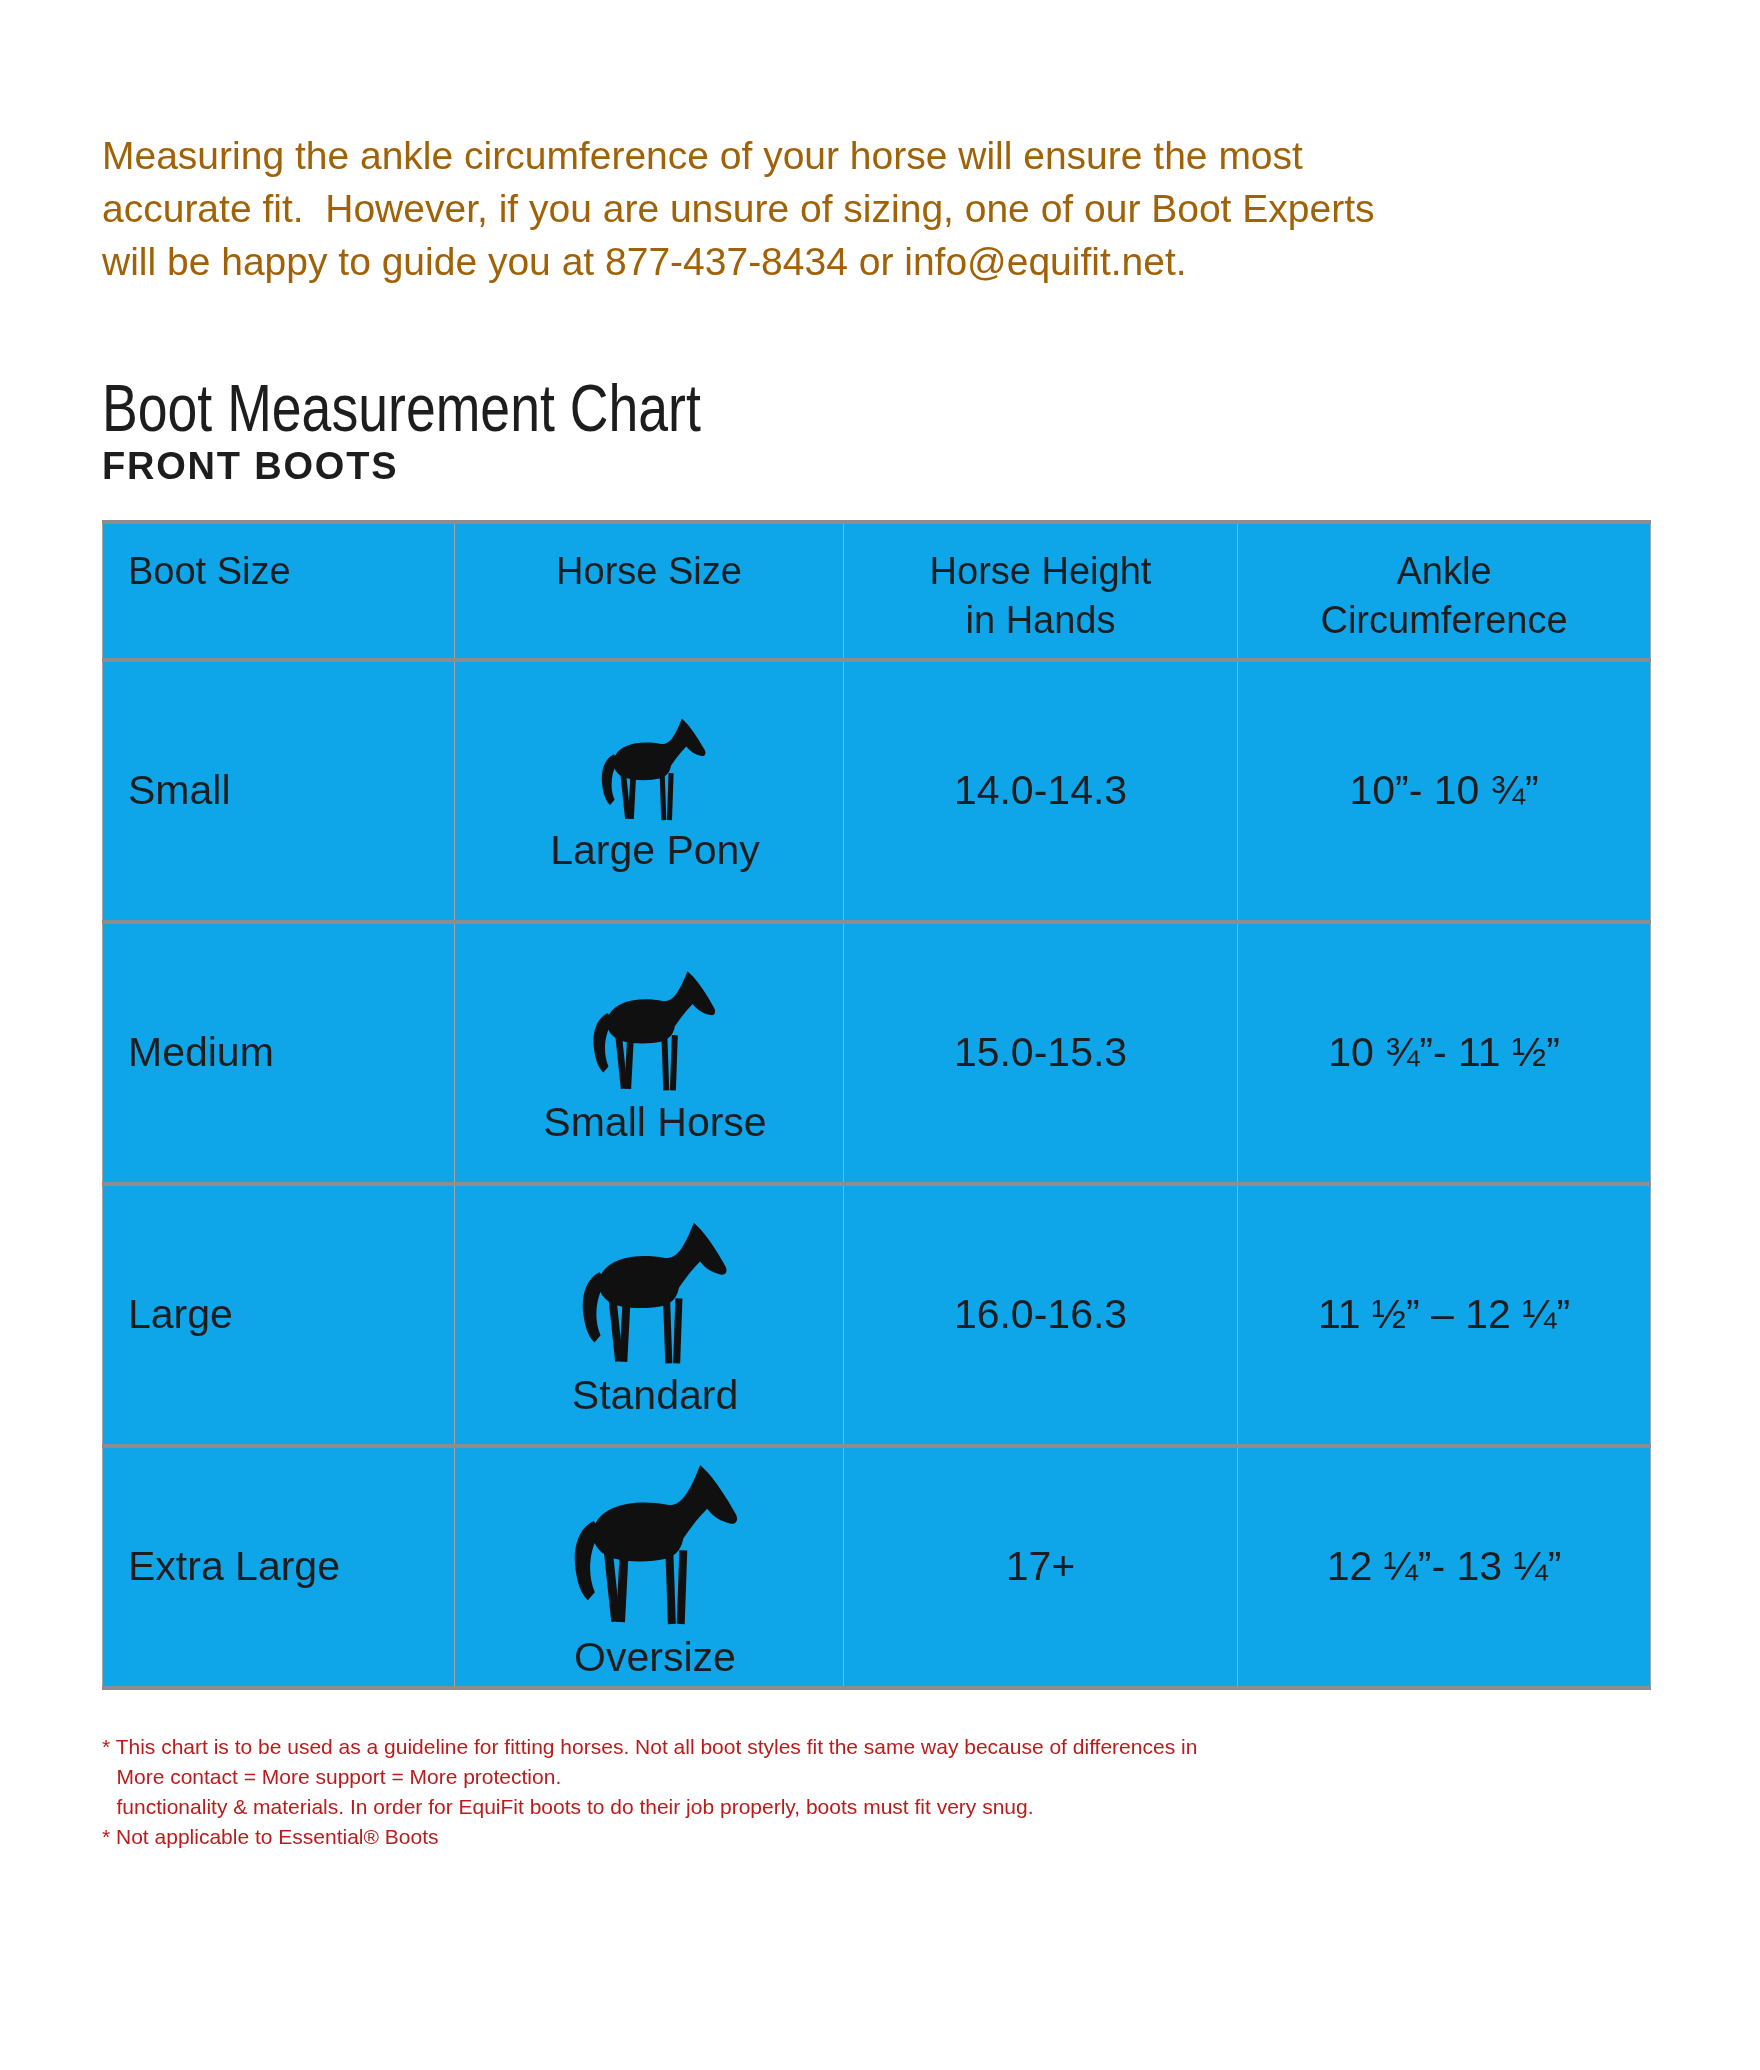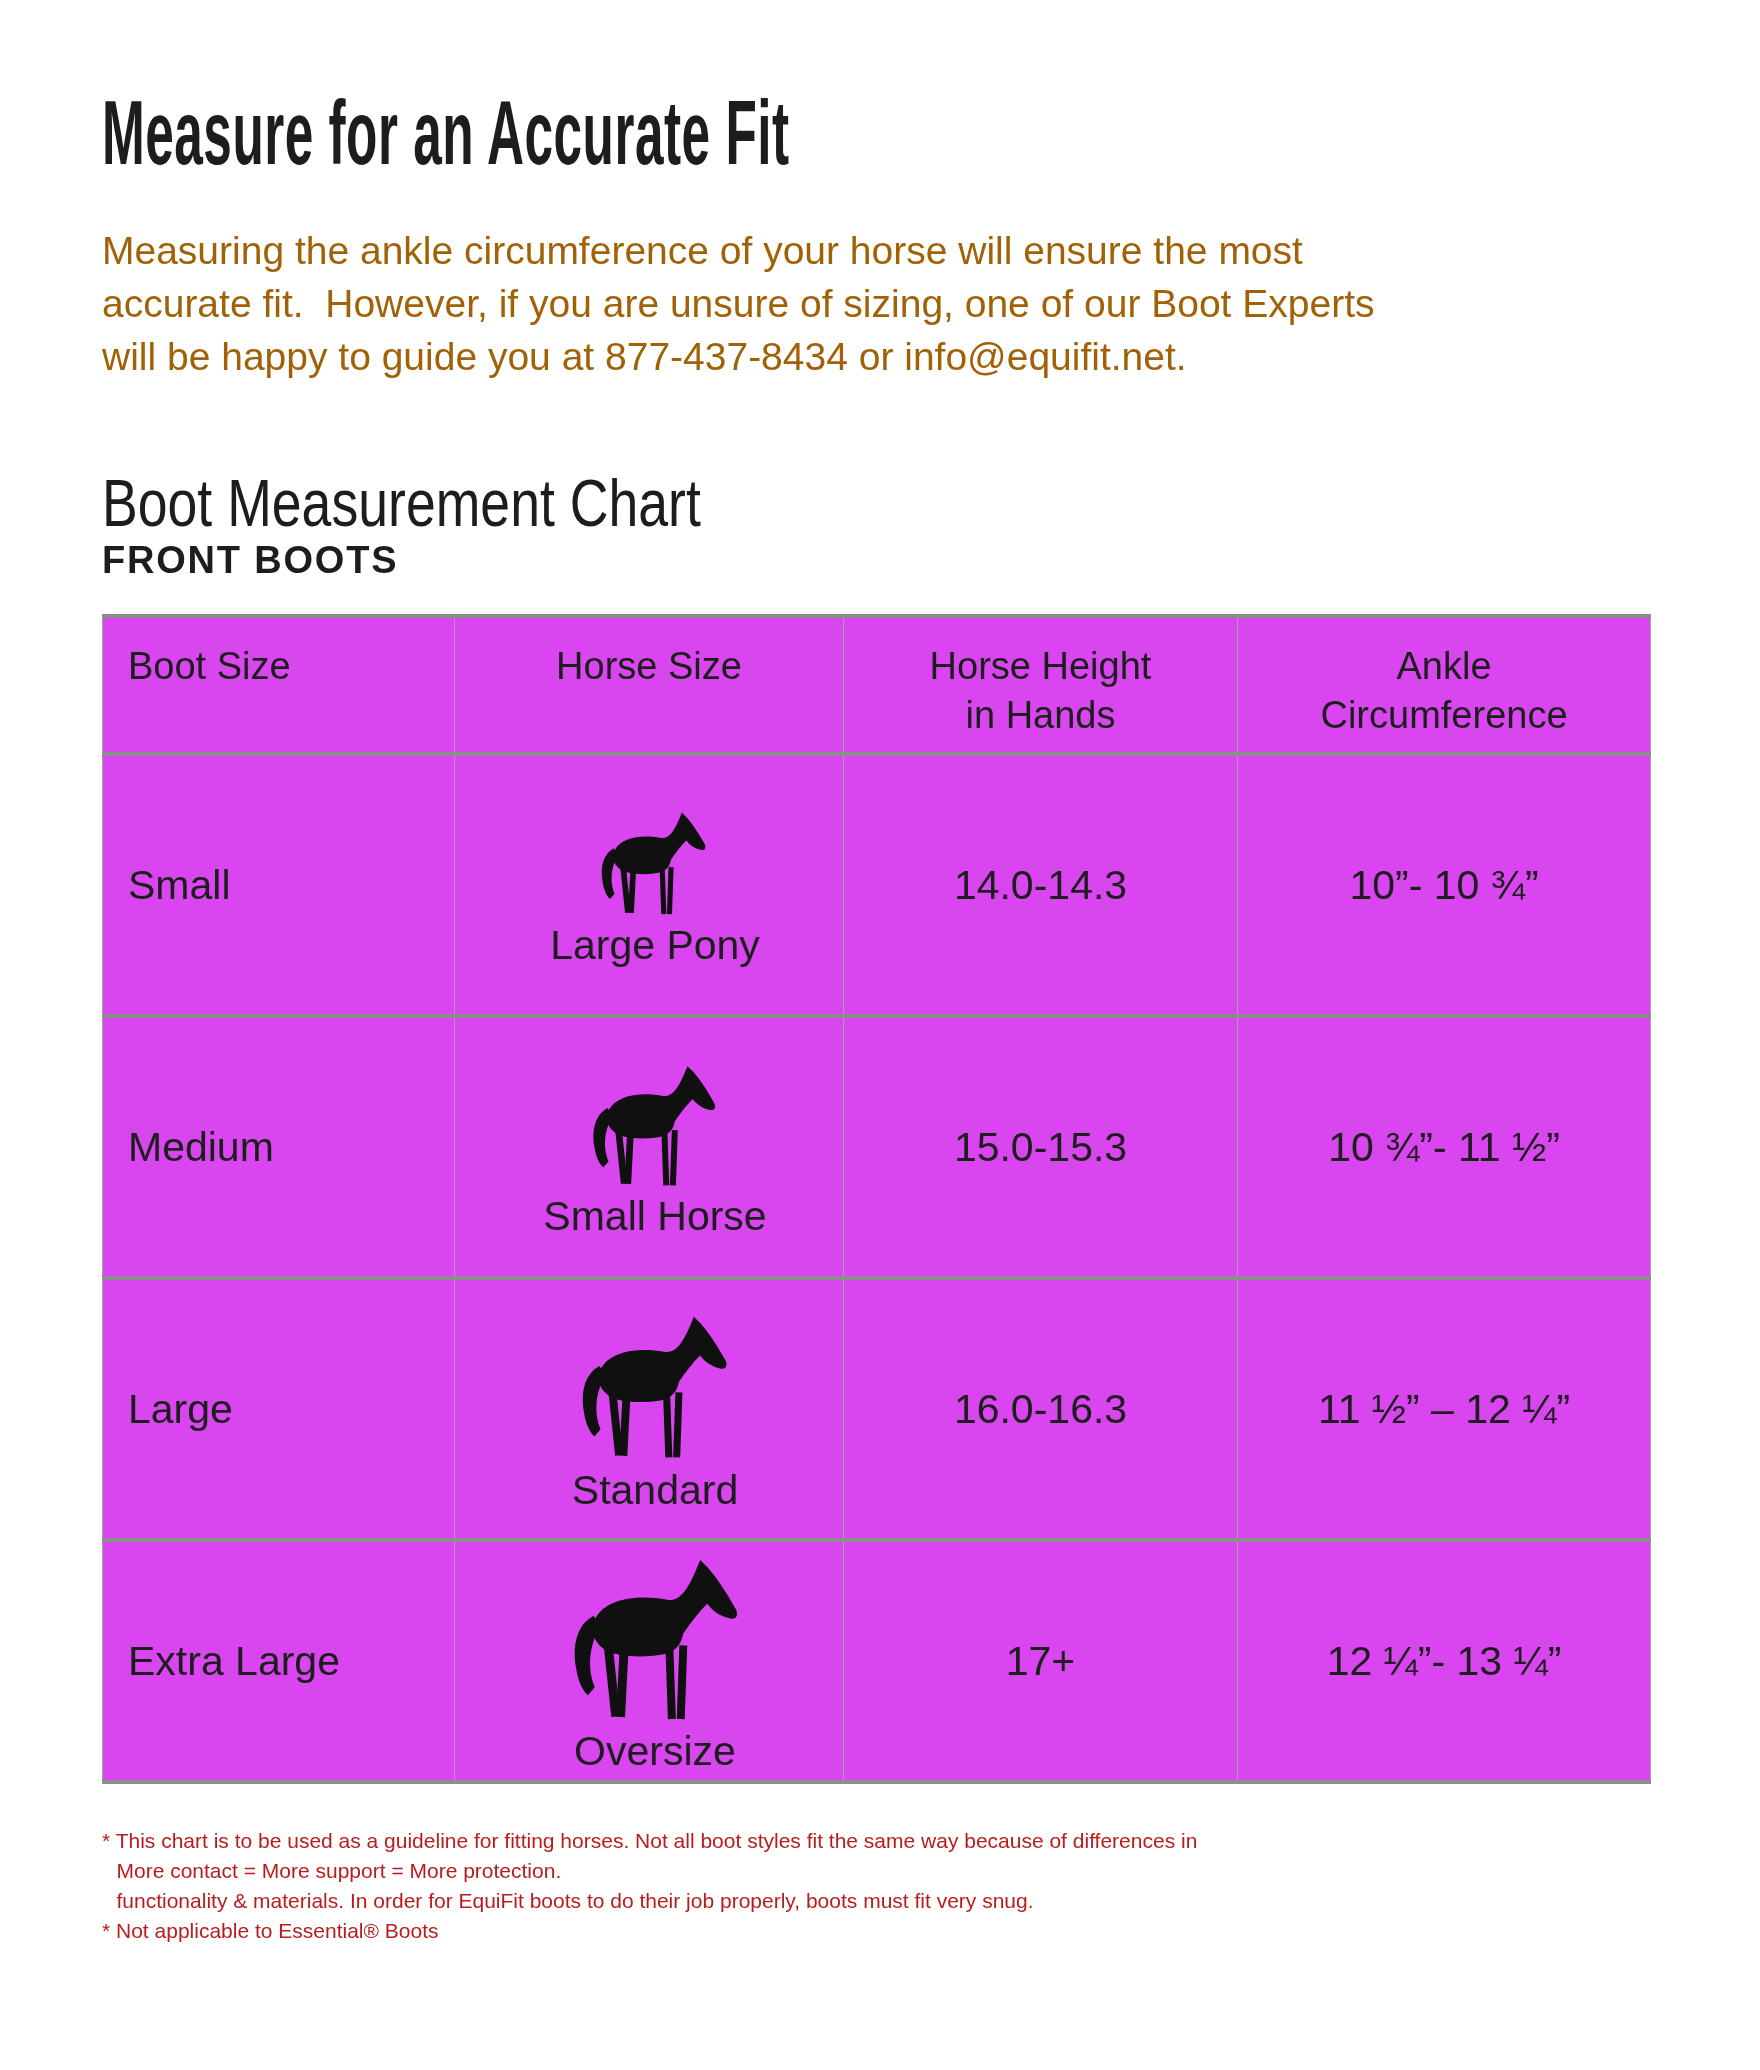--- a/index.html
+++ b/index.html
@@ -55,21 +55,21 @@
     margin-top: 32px;
     border-collapse: collapse;
     width: 1547px;
     table-layout: fixed;
   }
   .boot-table th, .boot-table td {
     border-left: 1.8px solid #a5a5a5;
     border-right: 1.8px solid #a5a5a5;
     border-top: 4.5px solid #8d8d8d;
     border-bottom: 4.5px solid #8d8d8d;
-    background: #d946ef;
+    background: #0ea5e9;
   }
   .boot-table thead tr { height: 138px; }
   .boot-table tbody tr.row-h { height: 262px; }
   .boot-table tbody tr.row-last { height: 242px; }
 
   .boot-table th {
     vertical-align: top;
     padding-top: 23.5px;
     font-weight: 400;
     font-size: 38px;
@@ -133,23 +133,20 @@
       <rect x="54" y="90" width="9" height="72" transform="rotate(-6 58 90)"></rect>
       <rect x="70" y="92" width="9" height="70" transform="rotate(3 74 92)"></rect>
       <rect x="116" y="92" width="8" height="72" transform="rotate(-2 120 92)"></rect>
       <rect x="130" y="90" width="8" height="74" transform="rotate(2 134 90)"></rect>
     </g>
   </defs>
 </svg>
 
 <div class="page">
 
-  <h1 class="page-title">
-    <span class="squeeze">Measure for an Accurate Fit</span>
-  </h1>
 
   <div class="intro">
     <div class="intro-line">Measuring the ankle circumference of your horse will ensure the most</div>
     <div class="intro-line">accurate fit.  However, if you are unsure of sizing, one of our Boot Experts</div>
     <div class="intro-line">will be happy to guide you at 877-437-8434 or info@equifit.net.</div>
   </div>
 
   <h2 class="section-title">
     <span class="squeeze">Boot Measurement Chart</span>
   </h2>

